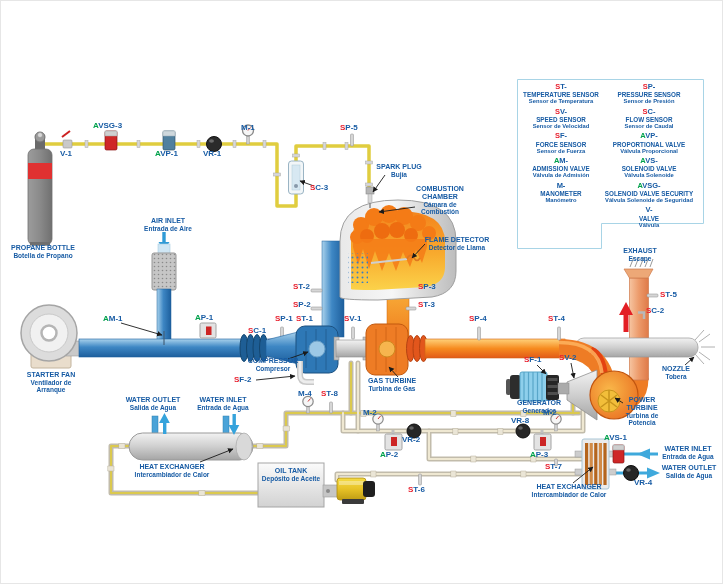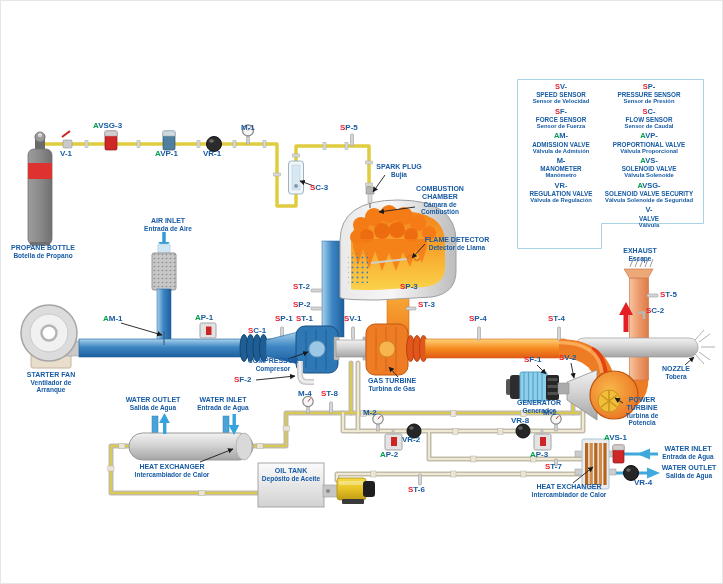--- a/index.html
+++ b/index.html
@@ -463,21 +463,21 @@
 <div class="tag" style="left:309px;top:183px"><span class="pr">S</span><span>C-3</span></div>
 <div class="tag" style="left:339px;top:123px"><span class="pr">S</span><span>P-5</span></div>
 <div class="tag" style="left:102px;top:314px"><span class="pg">A</span><span>M-1</span></div>
 <div class="tag" style="left:194px;top:313px"><span class="pg">A</span><span>P-1</span></div>
 <div class="tag" style="left:247px;top:326px"><span class="pr">S</span><span>C-1</span></div>
 <div class="tag" style="left:274px;top:314px"><span class="pr">S</span><span>P-1</span></div>
 <div class="tag" style="left:295px;top:314px"><span class="pr">S</span><span>T-1</span></div>
 <div class="tag" style="left:292px;top:282px"><span class="pr">S</span><span>T-2</span></div>
 <div class="tag" style="left:292px;top:300px"><span class="pr">S</span><span>P-2</span></div>
 <div class="tag" style="left:343px;top:314px"><span class="pr">S</span><span>V-1</span></div>
-<div class="tag" style="left:399px;top:282px"><span class="pr">S</span><span>P-3</span></div>
+<div class="tag" style="left:417px;top:282px"><span class="pr">S</span><span>P-3</span></div>
 <div class="tag" style="left:417px;top:300px"><span class="pr">S</span><span>T-3</span></div>
 <div class="tag" style="left:468px;top:314px"><span class="pr">S</span><span>P-4</span></div>
 <div class="tag" style="left:547px;top:314px"><span class="pr">S</span><span>T-4</span></div>
 <div class="tag" style="left:659px;top:290px"><span class="pr">S</span><span>T-5</span></div>
 <div class="tag" style="left:645px;top:306px"><span class="pr">S</span><span>C-2</span></div>
 <div class="tag" style="left:523px;top:355px"><span class="pr">S</span><span>F-1</span></div>
 <div class="tag" style="left:558px;top:353px"><span class="pr">S</span><span>V-2</span></div>
 <div class="tag" style="left:233px;top:375px"><span class="pr">S</span><span>F-2</span></div>
 <div class="tag" style="left:297px;top:389px"><span class="pb"></span><span>M-4</span></div>
 <div class="tag" style="left:320px;top:389px"><span class="pr">S</span><span>T-8</span></div>
@@ -564,44 +564,44 @@
       <span class="en">WATER OUTLET</span>
       <span class="es">Salida de Agua</span>
     </div>
 <div class="eq" style="left:568px;top:482px">
       <span class="en">HEAT EXCHANGER</span>
       <span class="es">Intercambiador de Calor</span>
     </div>
 
 <div class="lgCol" style="left:519px;top:82px;width:82px">
   <div class="lgE">
+        <div class="lgC"><span class="pr">S</span><span>T-</span></div>
+        <div class="lgEn">TEMPERATURE SENSOR</div>
+        <div class="lgEs">Sensor de Temperatura</div>
+      </div>
+  <div class="lgE">
         <div class="lgC"><span class="pr">S</span><span>V-</span></div>
         <div class="lgEn">SPEED SENSOR</div>
         <div class="lgEs">Sensor de Velocidad</div>
       </div>
   <div class="lgE">
         <div class="lgC"><span class="pr">S</span><span>F-</span></div>
         <div class="lgEn">FORCE SENSOR</div>
         <div class="lgEs">Sensor de Fuerza</div>
       </div>
   <div class="lgE">
         <div class="lgC"><span class="pg">A</span><span>M-</span></div>
         <div class="lgEn">ADMISSION VALVE</div>
         <div class="lgEs">Válvula de Admisión</div>
       </div>
   <div class="lgE">
         <div class="lgC"><span></span><span>M-</span></div>
         <div class="lgEn">MANOMETER</div>
         <div class="lgEs">Manómetro</div>
       </div>
-  <div class="lgE">
-        <div class="lgC"><span></span><span>VR-</span></div>
-        <div class="lgEn">REGULATION VALVE</div>
-        <div class="lgEs">Válvula de Regulación</div>
-      </div>
 </div>
 <div class="lgCol" style="left:600px;top:82px;width:96px">
   <div class="lgE">
         <div class="lgC"><span class="pr">S</span><span>P-</span></div>
         <div class="lgEn">PRESSURE SENSOR</div>
         <div class="lgEs">Sensor de Presión</div>
       </div>
   <div class="lgE">
         <div class="lgC"><span class="pr">S</span><span>C-</span></div>
         <div class="lgEn">FLOW SENSOR</div>

